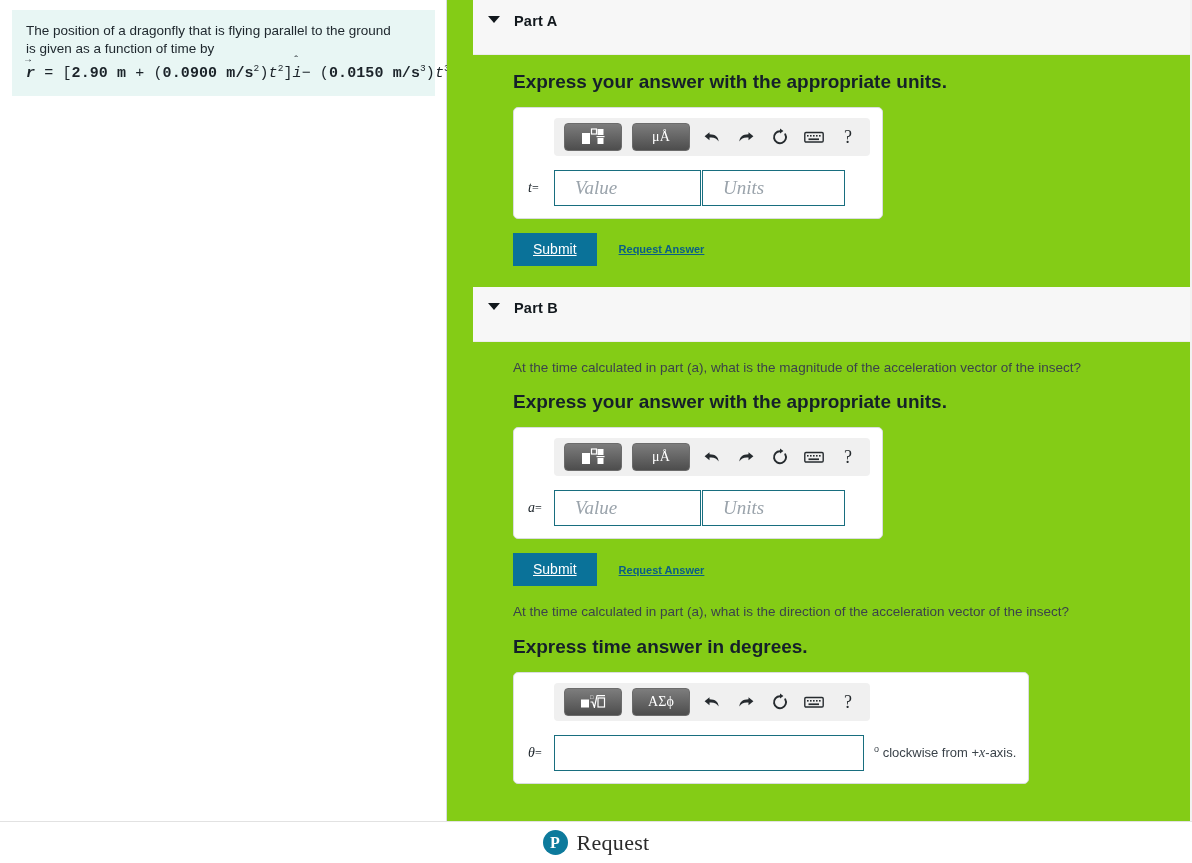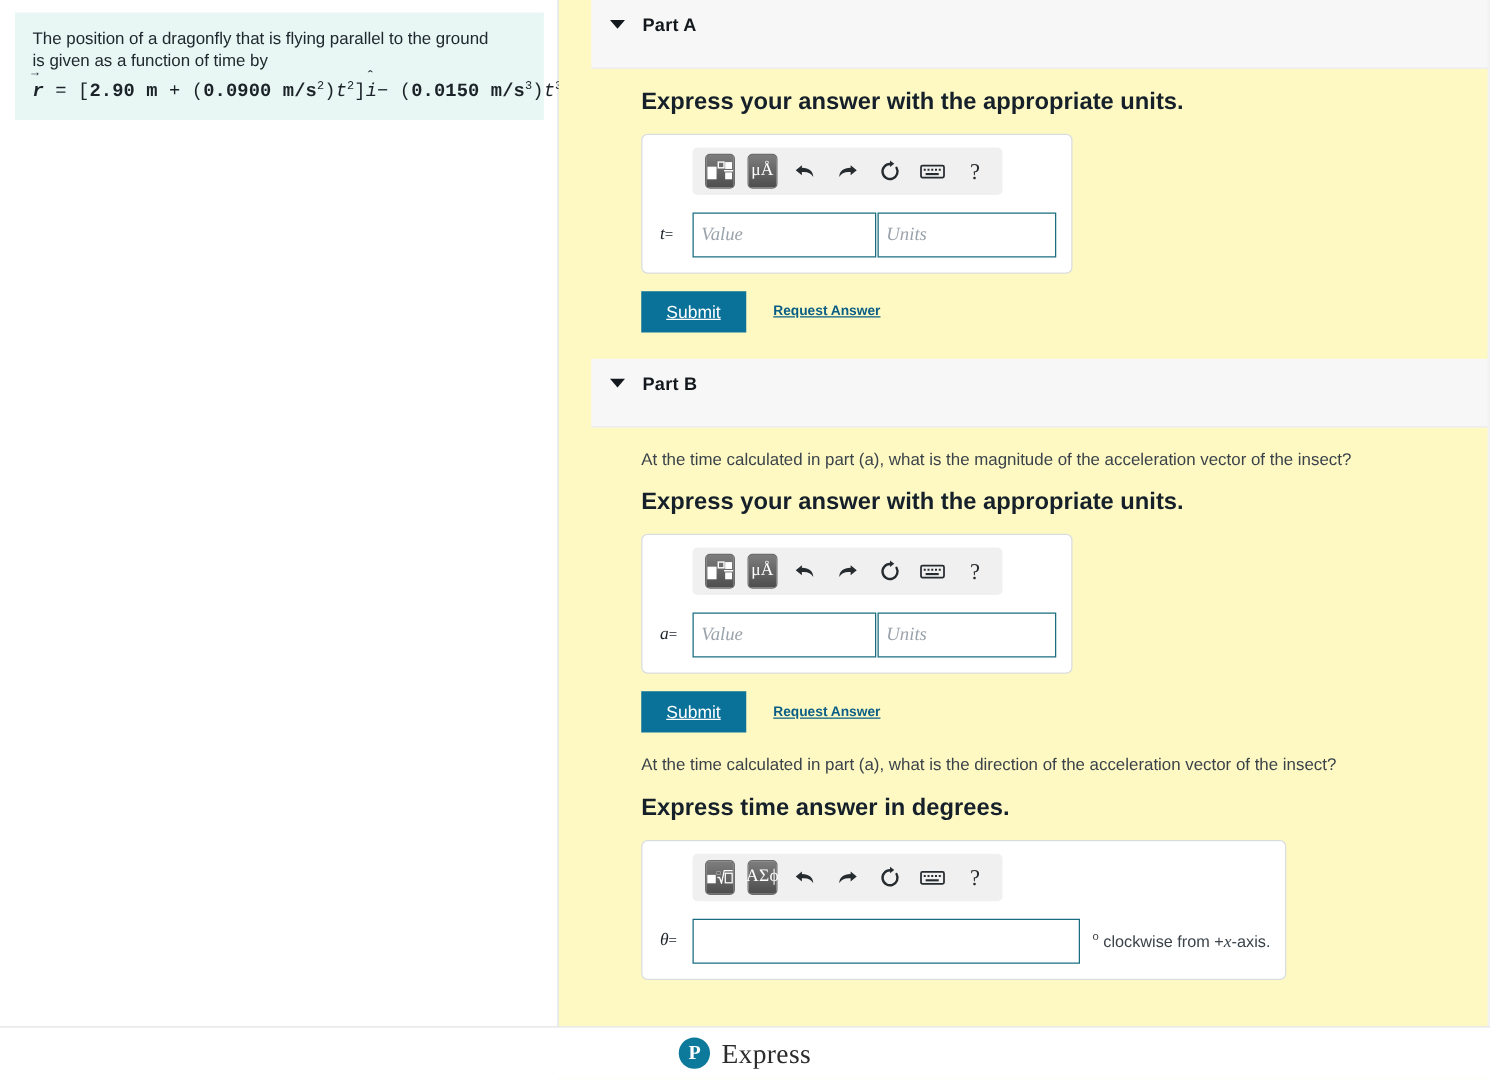--- a/index.html
+++ b/index.html
@@ -78,21 +78,21 @@
     font-style: normal;
   }
   sup.sm { font-size: 9.5px; }
 
   
   .right-pane {
     position: absolute;
     left: 447px; top: 0;
     width: 745px;
     height: 863px;
-    background: #fef9c3;
+    background: #84cc16;
     overflow: hidden;
   }
 
   .part-header {
     position: relative;
     margin-left: 26px;
     width: 719px;
     height: 55px;
     background: #f7f7f7;
     border-bottom: 1px solid #ececec;
@@ -149,21 +149,21 @@
     height: 38px;
     display: flex;
     align-items: center;
     padding: 0 10px;
     gap: 10px;
     box-sizing: border-box;
     margin-left: 28px;
     width: fit-content;
   }
   .tbtn {
-    width: 24px; height: 28px;
+    width: 58px; height: 28px;
     border: 1px solid #6c6c6c;
     border-radius: 4px;
     background: linear-gradient(#7d7d7d, #4d4d4d);
     display: flex;
     align-items: center;
     justify-content: center;
     color: #ffffff;
     font-size: 13px;
     font-family: "Liberation Serif", serif;
     box-sizing: border-box;
@@ -201,23 +201,23 @@
     box-sizing: border-box;
   }
   .var-label .eq { font-style: normal; font-size: 12px; }
   .inp {
     height: 36px;
     border: 1px solid #186e7f;
     background: #ffffff;
     box-sizing: border-box;
     font-family: "Liberation Serif", serif;
     font-style: italic;
-    font-size: 15px;
+    font-size: 19px;
     color: #9aa3ab;
-    padding: 0 6px;
+    padding: 0 20px;
     outline: none;
     display: flex;
     align-items: center;
   }
   .inp-value { width: 147px; }
   .inp-units { width: 143px; margin-left: 1px; }
   .inp-theta { width: 310px; }
 
   .suffix-text {
     font-size: 13px;
@@ -497,17 +497,17 @@
         </div>
       </div>
     </div>
 
     <div class="scrollbar-hint"></div>
   </div>
 
   <div class="footer">
     <div class="pearson">
       <span class="pearson-mark">P</span>
-      <span class="pearson-word">Express</span>
+      <span class="pearson-word">Request</span>
     </div>
   </div>
 
 </div>
 
 </body></html>

